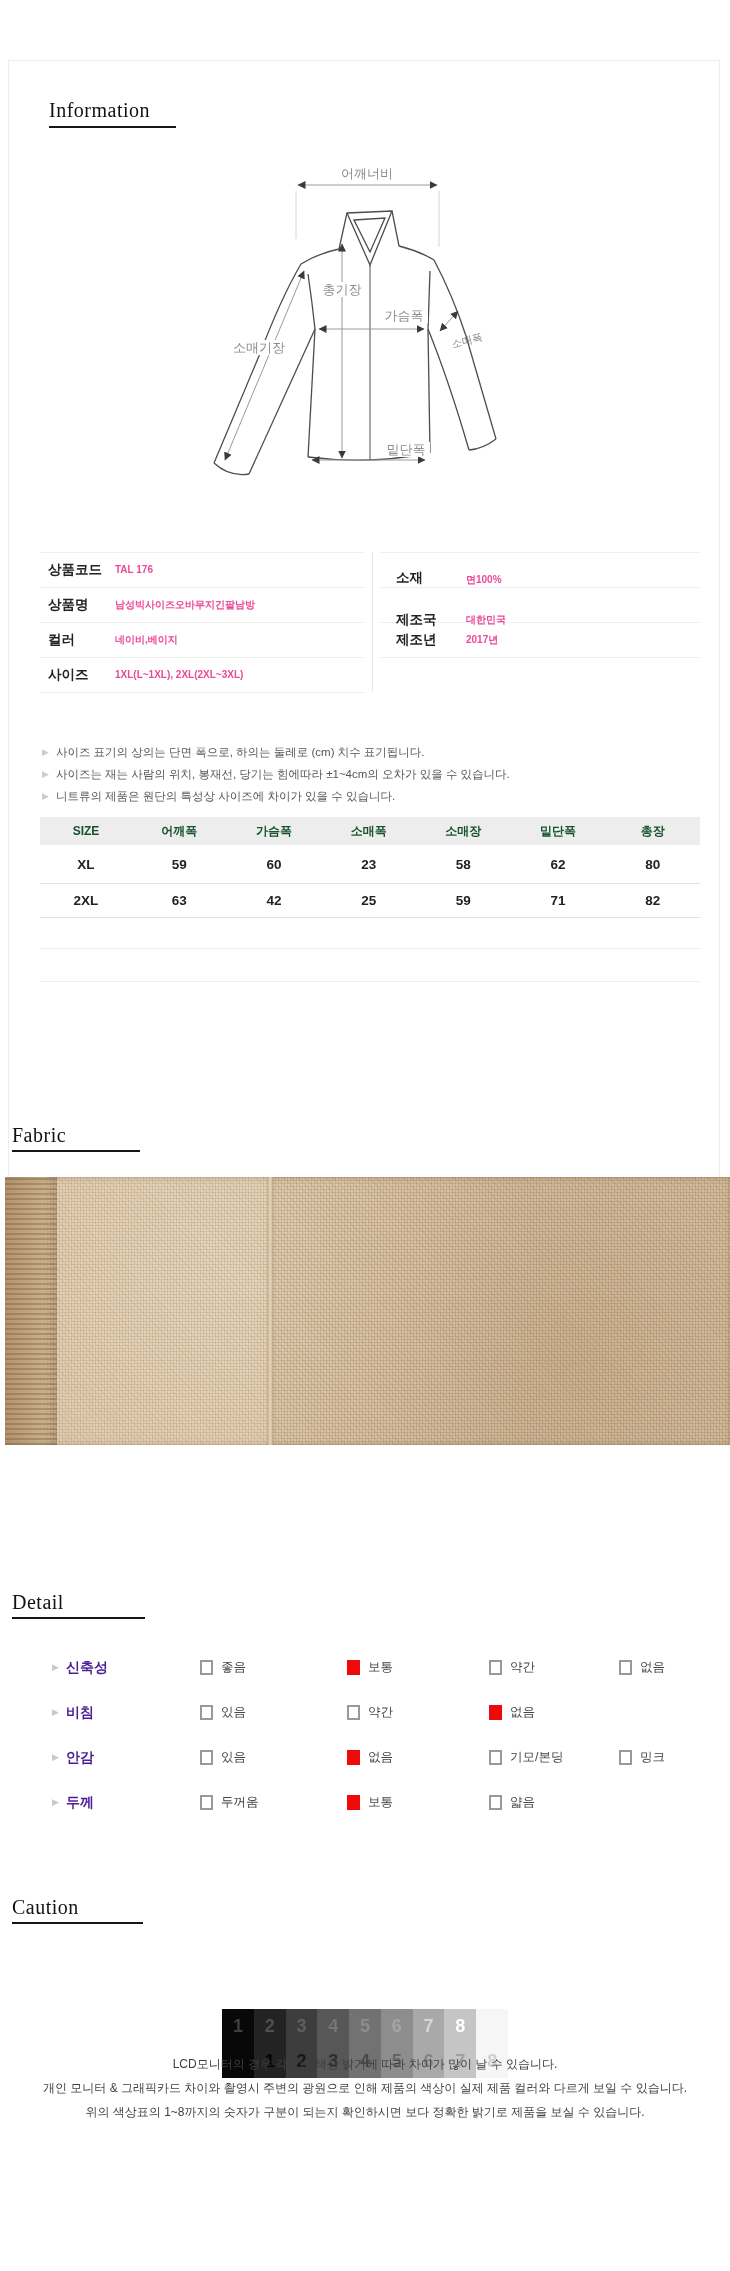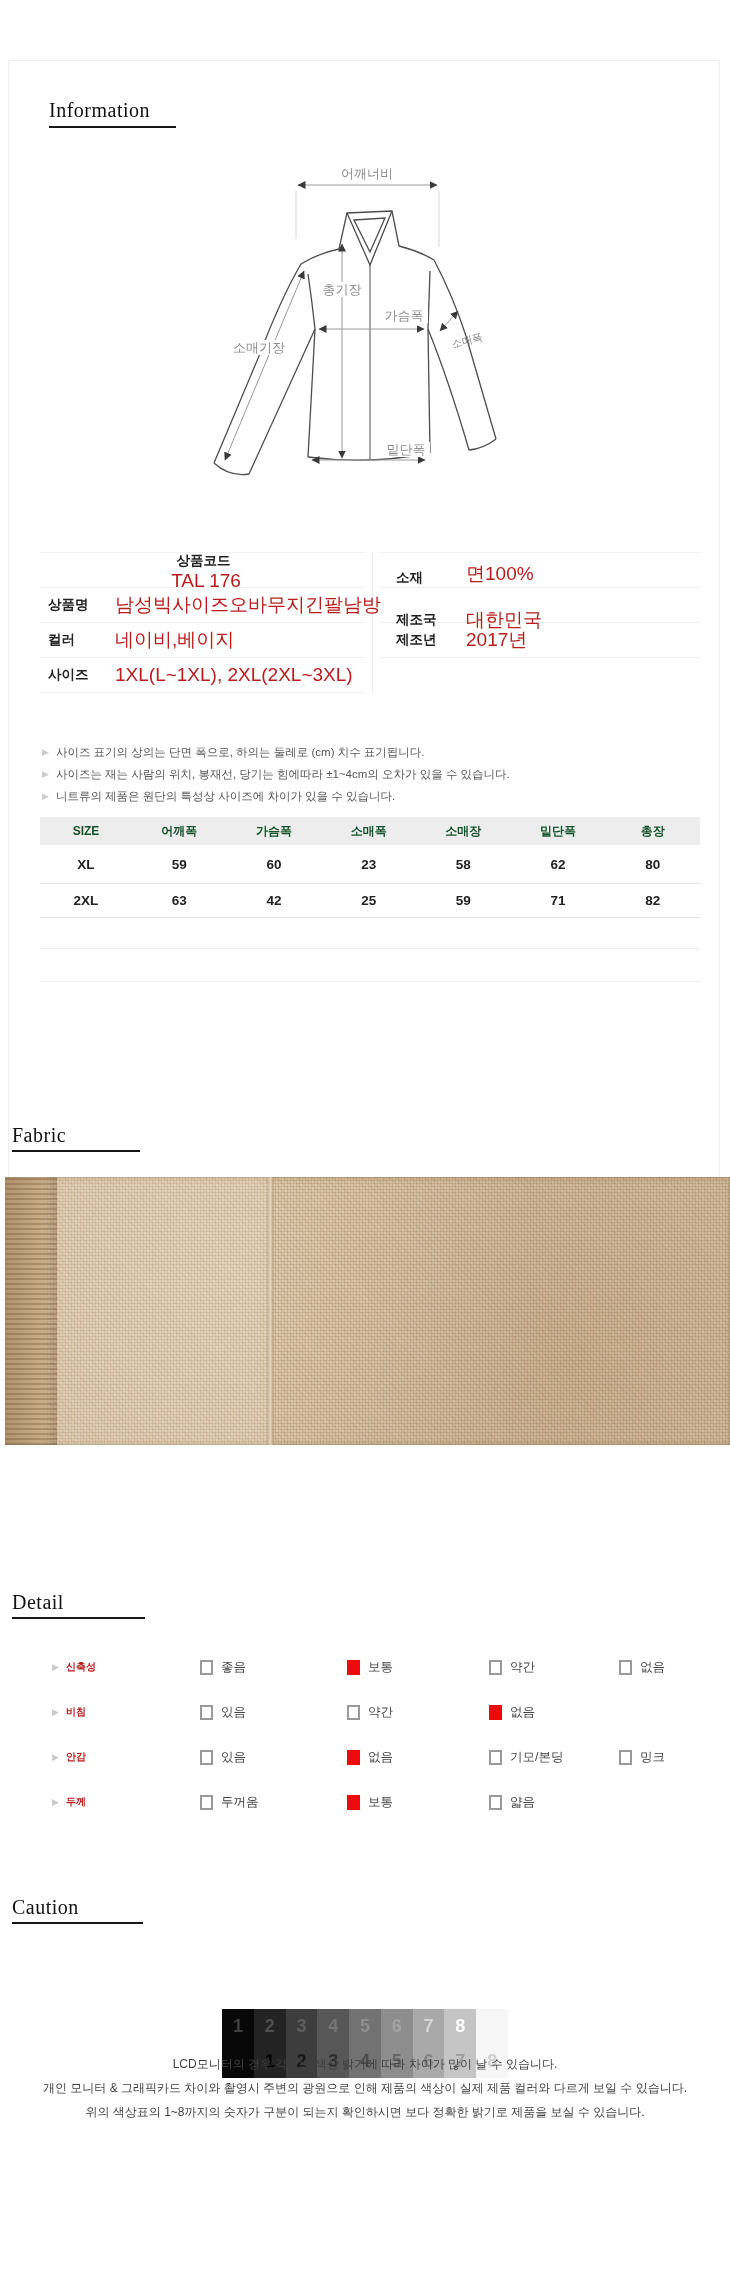--- a/index.html
+++ b/index.html
@@ -6,21 +6,21 @@
   body{position:relative;width:730px;height:2271px;font-family:"Liberation Sans","DejaVu Sans",sans-serif;overflow:hidden;}
   .abs{position:absolute;}
   .sec-title{position:absolute;font-family:"Liberation Serif","DejaVu Serif",serif;font-size:20px;color:#111;letter-spacing:.5px;}
   .title-line{position:absolute;height:2px;background:#161616;}
   
   .info-box{position:absolute;left:8px;top:60px;width:712px;height:1203px;border:1px solid #ececec;background:#fff;box-sizing:border-box;}
   
   .spec-row{position:absolute;height:35px;display:flex;align-items:center;}
   .spec-label{width:67px;padding-left:8px;font-weight:bold;font-size:13.5px;color:#222;flex:none;}
   .spec-label.r{width:70px;}
-  .spec-value{font-size:19px;color:#b91c1c;white-space:nowrap;}
+  .spec-value{font-size:10px;color:#ec4899;white-space:nowrap;font-weight:bold;}
   .hline{position:absolute;height:1px;background:#f0f0f0;}
   .hline.mid{background:#e2e2e2;}
   .hline.lite{background:#eeeeee;}
   .vline{position:absolute;width:1px;background:#e7e7e7;}
   
   .note-row{position:absolute;left:42px;display:flex;align-items:center;gap:7px;height:16px;}
   .note-tri{font-size:9px;color:#cccccc;line-height:16px;}
   .note-text{font-size:11.5px;color:#555;white-space:nowrap;}
   
   .sg-row{position:absolute;left:40px;width:660px;display:grid;grid-template-columns:92px repeat(6,1fr);align-items:center;text-align:center;}
@@ -38,21 +38,21 @@
     box-shadow:inset 0 2px 4px rgba(120,90,55,.25), inset 0 -2px 4px rgba(120,90,55,.2);}
   .fabric-edge{position:absolute;left:0;top:0;bottom:0;width:52px;
     background-image:repeating-linear-gradient(0deg, rgba(96,66,34,.28) 0 2px, rgba(0,0,0,0) 2px 5px),linear-gradient(90deg,#b2946f,#c9ae8a 70%, rgba(201,174,138,0));
     box-shadow:inset -6px 0 8px rgba(120,90,55,.3);}
   .fabric-panel{position:absolute;left:52px;top:0;bottom:0;width:212px;background:rgba(255,244,226,.18);}
   .fabric-seam{position:absolute;left:262px;top:0;bottom:0;width:7px;
     background:linear-gradient(90deg, rgba(120,88,52,.28), #e8d6ba 45%, rgba(120,88,52,.28));}
   
   .d-row{position:absolute;left:0;width:730px;height:20px;}
   .d-tri{position:absolute;left:52px;top:4px;font-size:9px;color:#c9c9c9;line-height:12px;}
-  .d-label{position:absolute;left:66px;top:0;font-size:10px;font-weight:bold;color:#b91c1c;line-height:20px;}
+  .d-label{position:absolute;left:66px;top:0;font-size:14px;font-weight:bold;color:#4c1d95;line-height:20px;}
   .opt{position:absolute;top:0;display:flex;align-items:center;gap:8px;height:20px;text-align:right;}
   .cb{width:13px;height:15px;border:2px solid #999;background:#fff;box-sizing:border-box;flex:none;}
   .cb.checked{border-color:var(--checked);background:var(--checked);}
   .opt-t{font-size:12.5px;color:#444;white-space:nowrap;}
   
   .gs-bar{position:absolute;left:222px;top:2009px;width:286px;height:69px;display:flex;}
   .gs-cell{flex:1;display:flex;flex-direction:column;}
   .gs-top,.gs-bot{height:34.5px;line-height:34.5px;text-align:center;font-size:18px;font-weight:bold;}
   .caut-line{position:absolute;left:0;width:730px;text-align:center;font-size:12px;color:#3f3f3f;height:16px;line-height:16px;}
   svg text{font-family:"Liberation Sans","DejaVu Sans",sans-serif;}
@@ -126,21 +126,21 @@
 <div class="hline" style="left:40px;top:587px;width:325px;"></div>
 <div class="hline" style="left:40px;top:622px;width:325px;"></div>
 <div class="hline" style="left:40px;top:657px;width:325px;"></div>
 <div class="hline" style="left:40px;top:692px;width:325px;"></div>
 <div class="hline" style="left:380px;top:552px;width:320px;"></div>
 <div class="hline" style="left:380px;top:587px;width:320px;"></div>
 <div class="hline" style="left:380px;top:622px;width:320px;"></div>
 <div class="hline" style="left:380px;top:657px;width:320px;"></div>
 <div class="vline" style="left:372px;top:552px;height:140px;"></div>
 
-<div class="spec-row" style="left:40px;top:552px;width:332px;flex-direction:column;">
+<div class="spec-row" style="left:40px;top:552px;width:332px;">
   <span class="spec-label">상품코드</span>
   <span class="spec-value">TAL 176</span>
 </div>
 <div class="spec-row" style="left:40px;top:587px;width:332px;">
   <span class="spec-label">상품명</span>
   <span class="spec-value">남성빅사이즈오바무지긴팔남방</span>
 </div>
 <div class="spec-row" style="left:40px;top:622px;width:332px;">
   <span class="spec-label">컬러</span>
   <span class="spec-value">네이비,베이지</span>

